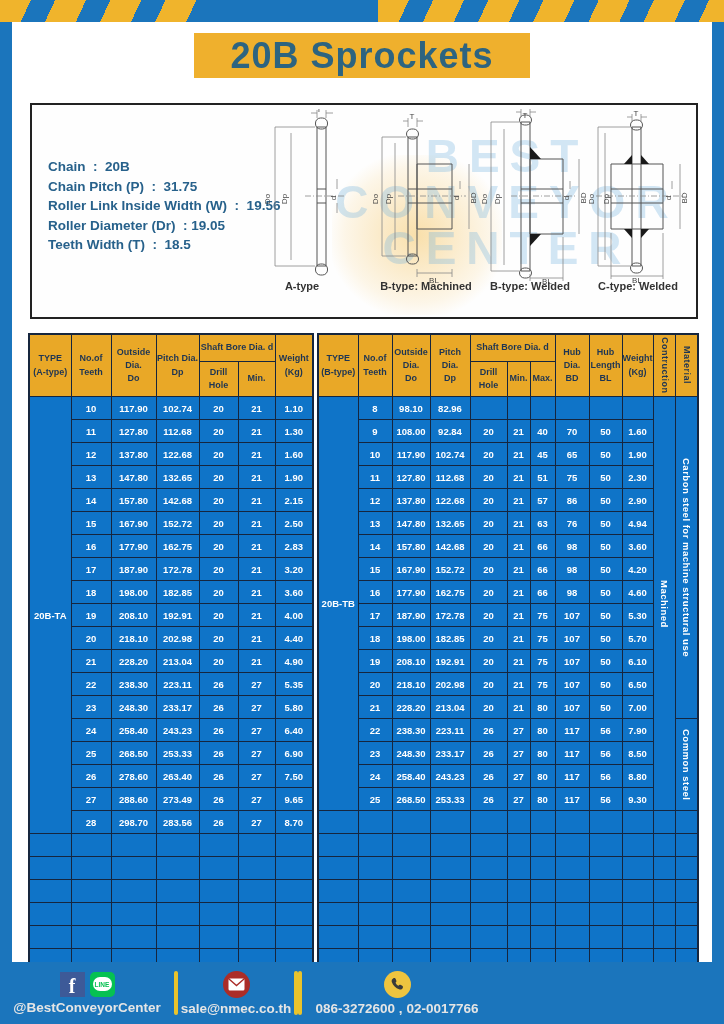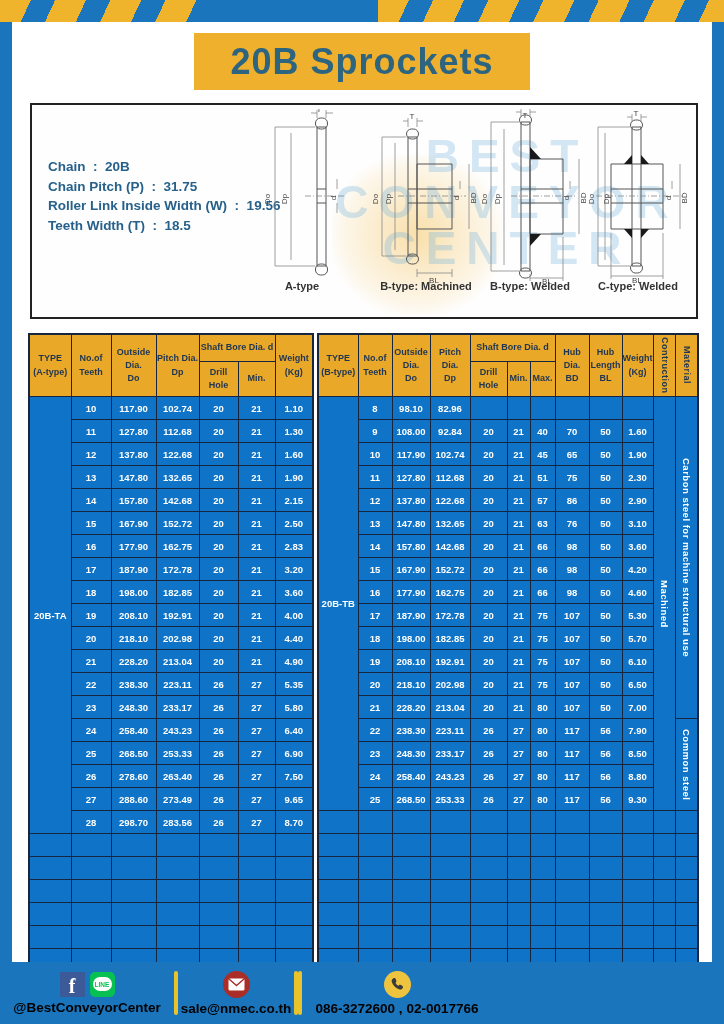--- a/index.html
+++ b/index.html
@@ -5,21 +5,21 @@
   html,body{margin:0;padding:0;background:#e8e8e8;}
   .page{position:relative;width:724px;height:1024px;background:#ffffff;font-family:"Liberation Sans",sans-serif;overflow:hidden;margin:0 auto;}
   
   .frame-top{position:absolute;left:0;top:0;width:724px;height:22px;background:#1b75bc;}
   .stripes{position:absolute;top:0;bottom:0;background:repeating-linear-gradient(115deg,#f0b42c 0 28px,#1b75bc 28px 50px);}
   .stripes.left{left:0;width:196px;}
   .stripes.right{left:378px;right:0;}
   .frame-left,.frame-right{position:absolute;top:22px;height:940px;width:12px;background:#1b75bc;}
   .frame-left{left:0;} .frame-right{right:0;}
   
-  .title-banner{position:absolute;left:194px;top:33px;width:336px;height:57px;background:#efb02d;display:flex;align-items:center;justify-content:center;}
+  .title-banner{position:absolute;left:194px;top:33px;width:336px;height:45px;background:#efb02d;display:flex;align-items:center;justify-content:center;}
   .title-banner span{font-size:36px;font-weight:bold;color:#2d6480;letter-spacing:1px;}
   
   .diagram-box{position:absolute;left:30px;top:103px;width:664px;height:212px;border:2px solid #222;background:#fefefe;}
   .specs{position:absolute;left:16px;top:52px;}
   .specs div{color:#27618b;font-size:13.5px;font-weight:bold;line-height:19.5px;white-space:pre;}
   .watermark{position:absolute;left:290px;top:28px;width:370px;text-align:center;color:rgba(110,175,222,0.30);font-weight:bold;font-size:46px;line-height:46px;letter-spacing:10px;white-space:pre-line;pointer-events:none;}
   .wm-blob{position:absolute;left:300px;top:50px;width:170px;height:160px;background:radial-gradient(ellipse at center,rgba(243,186,70,0.45) 0%,rgba(243,186,70,0.12) 60%,transparent 75%);pointer-events:none;}
   .drawing{position:absolute;top:4px;}
   .variant-label{position:absolute;bottom:25px;transform:translateX(-50%);font-size:11px;font-weight:bold;color:#333;white-space:nowrap;}
   .drawing line,.drawing path,.drawing rect,.drawing ellipse{vector-effect:non-scaling-stroke;}
@@ -33,21 +33,21 @@
   table.spec thead tr.r2 th{height:34px;}
   .tableA{left:28px;top:333px;width:284px;}
   .tableB{left:317px;top:333px;width:380px;}
   th.vert,td.vert{writing-mode:vertical-rl;white-space:normal;letter-spacing:0.5px;}
   th.vert{font-size:8.5px;}
   td.vert{font-size:8.5px;font-weight:bold;}
   td.type-cell{font-size:10px;}
   
   .footer{position:absolute;left:0;top:962px;width:724px;height:62px;background:#1b75bc;display:flex;align-items:center;}
   .f-sec{display:flex;flex-direction:column;align-items:center;justify-content:center;gap:3px;height:100%;}
-  .f-sec .f-label{color:#000000;font-size:13.5px;font-weight:bold;white-space:nowrap;}
+  .f-sec .f-label{color:#e5e5e5;font-size:13.5px;font-weight:bold;white-space:nowrap;}
   .f-icons{display:flex;gap:5px;align-items:center;}
   .f-div{width:4px;height:44px;background:#e9c32c;border-radius:2px;}
   .ic-fb{width:25px;height:25px;background:#3d5a98;color:#fff;font-size:20px;font-weight:bold;font-family:"Liberation Serif",serif;display:flex;align-items:flex-end;justify-content:center;line-height:22px;}
   .ic-line{width:25px;height:25px;background:#06c152;border-radius:5px;display:flex;align-items:center;justify-content:center;}
   .ic-line .bubble{width:19px;height:14px;background:#fff;border-radius:7px;display:flex;align-items:center;justify-content:center;font-size:6.5px;font-weight:bold;color:#06c152;}
   .ic-round{width:27px;height:27px;border-radius:50%;display:flex;align-items:center;justify-content:center;}
   .ic-mail{background:#ab2d28;}
   .ic-globe{background:#2ba9e0;}
   .ic-phone{background:#eec43f;}
 </style>
@@ -70,20 +70,21 @@
   <div class="diagram-box">
     <div class="wm-blob"></div>
     <div class="watermark">BEST
 CONVEYOR
 CENTER</div>
 
     <div class="specs">
       <div>Chain  :  20B</div>
       <div>Chain Pitch (P)  :  31.75</div>
       <div>Roller Link Inside Width (W)  :  19.56</div>
+      <div>Roller Diameter (Dr)  : 19.05</div>
       <div>Teeth Width (T)  :  18.5</div>
     </div>
 
     <svg class="drawing" style="left:225px" width="95" height="175" viewBox="0 0 95 175">
       <g stroke="#555" stroke-width="1" fill="none">
         <rect x="60" y="18" width="9" height="139"></rect>
         <rect x="58.5" y="9" width="12" height="11" rx="5"></rect>
         <rect x="58.5" y="155" width="12" height="11" rx="5"></rect>
         <line x1="60" y1="80" x2="69" y2="80"></line>
         <line x1="60" y1="94" x2="69" y2="94"></line>
@@ -563,21 +564,21 @@
         </tr>
         <tr>
           <td>13</td>
           <td>147.80</td>
           <td>132.65</td>
           <td>20</td>
           <td>21</td>
           <td>63</td>
           <td>76</td>
           <td>50</td>
-          <td>3.10</td>
+          <td>4.94</td>
         </tr>
         <tr>
           <td>14</td>
           <td>157.80</td>
           <td>142.68</td>
           <td>20</td>
           <td>21</td>
           <td>66</td>
           <td>98</td>
           <td>50</td>

